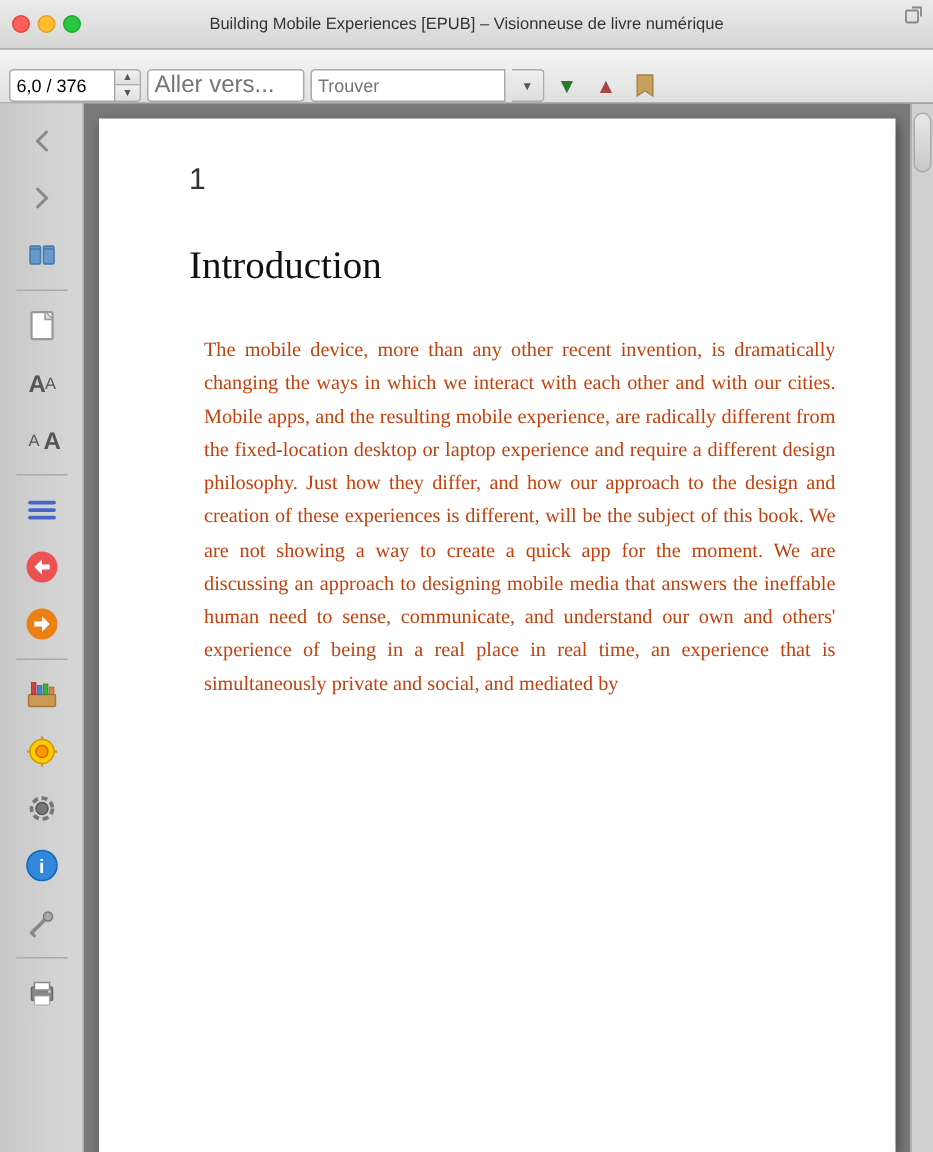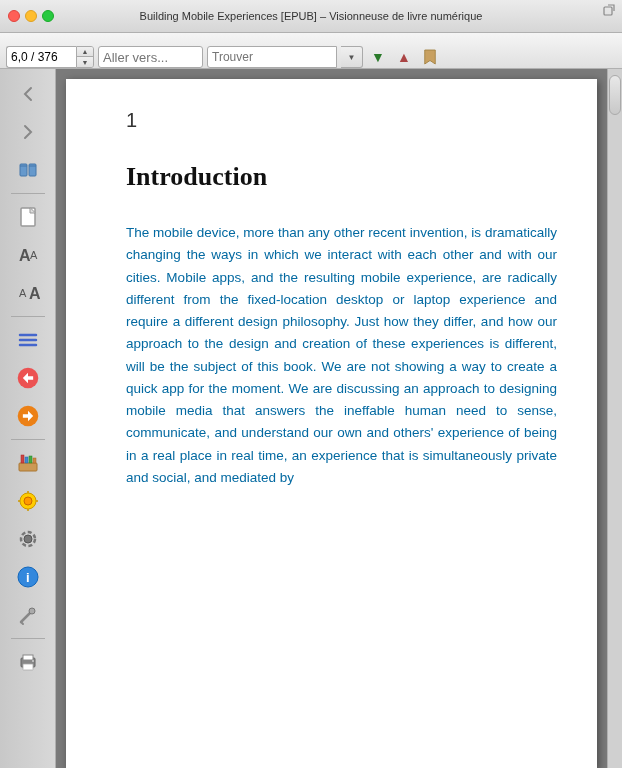--- a/index.html
+++ b/index.html
@@ -100,21 +100,21 @@
       line-height: 1;
     }
     .spinner-btn:first-child { border-bottom: 1px solid #aaa; }
 
     .nav-input {
       height: 22px;
       width: 105px;
       border: 1px solid #aaa;
       border-radius: 3px;
       background: white;
-      font-size: 13px;
+      font-size: 16px;
       padding: 0 4px;
       outline: none;
       color: #999;
     }
     .find-input {
       height: 22px;
       width: 130px;
       border: 1px solid #aaa;
       border-radius: 3px 0 0 3px;
       background: white;
@@ -245,31 +245,32 @@
     }
     .page-number {
       font-size: 20px;
       color: #333;
       font-weight: normal;
       margin-bottom: 30px;
     }
     .chapter-title {
       font-size: 26px;
       color: #111;
-      font-weight: bold;
+      font-weight: normal;
       margin-bottom: 30px;
       font-family: Georgia, serif;
       margin-top: 15px;
     }
     .body-text {
       font-size: 13.5px;
       line-height: 1.65;
-      color: #0369a1;
+      color: #c2410c;
       text-align: justify;
-      font-family: Liberation Sans, sans-serif;
+      font-family: Liberation Serif, serif;
+      margin-left: 10px;
     }
   </style>
 </head>
 <body>
 
 <div class="title-bar">
   <div class="traffic-lights">
     <div class="traffic-light tl-close"></div>
     <div class="traffic-light tl-min"></div>
     <div class="traffic-light tl-max"></div>

